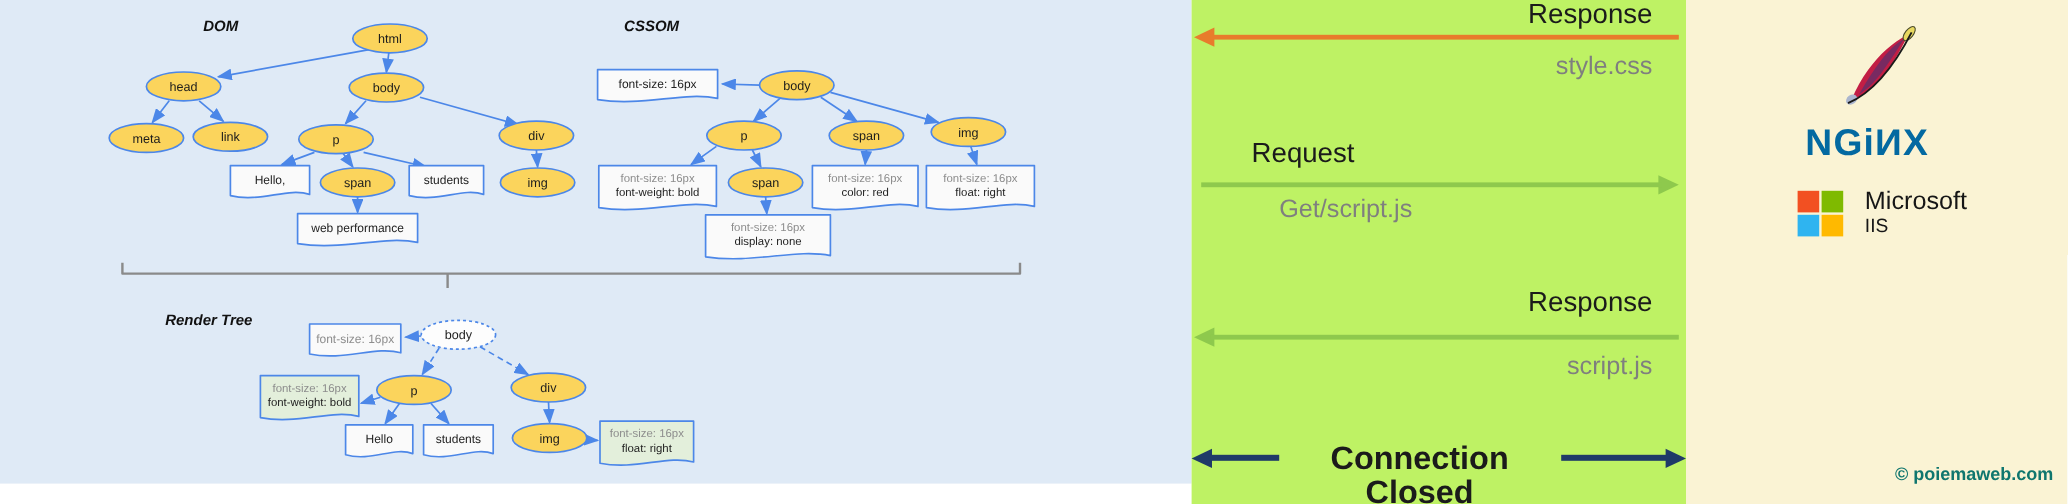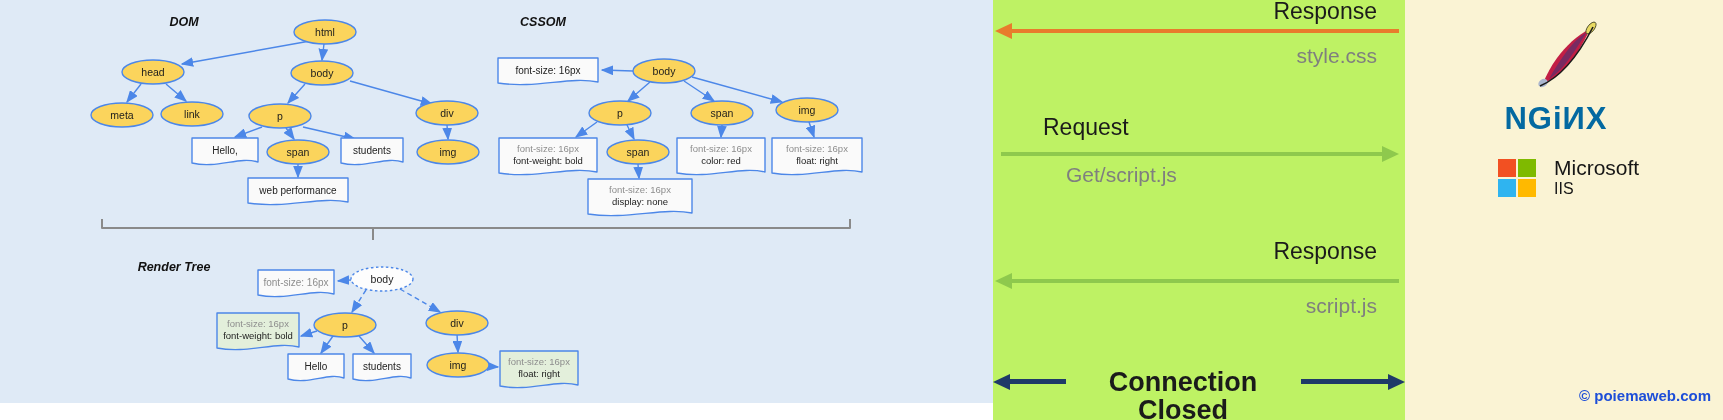--- a/index.html
+++ b/index.html
@@ -34,21 +34,21 @@
   
   #apache-logo{position:absolute;left:132px;top:20px;}
   #nginx-logo{position:absolute;left:0;right:16px;top:101px;text-align:center;
               font-size:31px;font-weight:bold;letter-spacing:1px;color:#0369a1;}
   #ms-logo{position:absolute;left:93px;top:159px;width:38px;height:38px;
            display:grid;grid-template-columns:18px 18px;grid-template-rows:18px 18px;gap:2px;}
   #ms-logo div{width:18px;height:18px;}
   #ms-text{position:absolute;left:138px;top:156px;color:#161616;margin-left:11px;}
   #ms-line1{font-size:21px;line-height:23px;}
   #ms-line2{font-size:16px;line-height:20px;}
-  #copyright{position:absolute;right:12px;top:387px;font-size:15px;font-weight:bold;color:#1d4ed8;margin-left:32px;}
+  #copyright{position:absolute;right:12px;top:387px;font-size:15px;font-weight:bold;color:#0f766e;margin-left:32px;}
   
   text{font-family:"Liberation Sans",sans-serif;}
   .tree-title{font-size:12.5px;font-weight:bold;font-style:italic;fill:#111;}
 </style>
 </head>
 <body>
 
 <div id="stage">
 
   <div id="left-panel">

